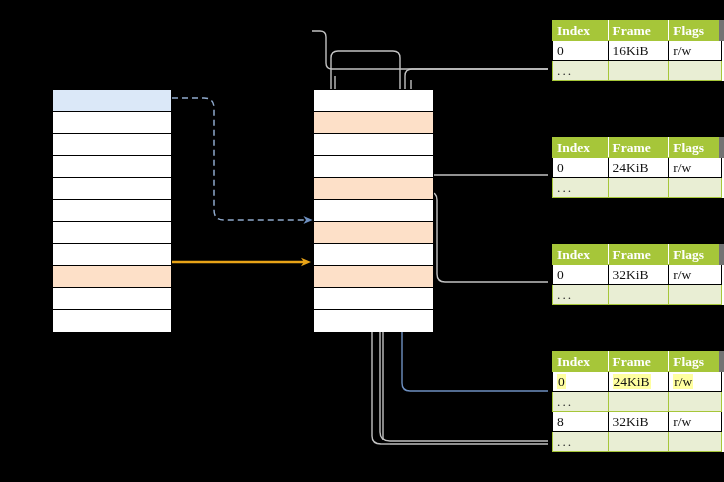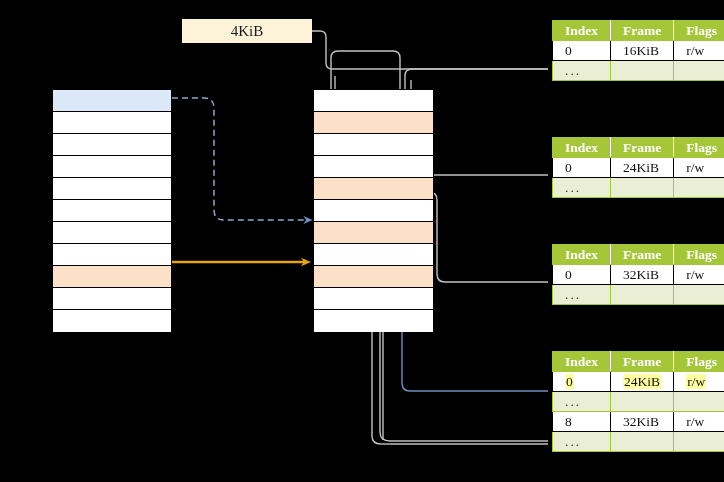--- a/index.html
+++ b/index.html
@@ -23,21 +23,21 @@
   .memrow:last-child{border-bottom:none;}
   .memrow.blue{background:#dbe8f8;}
   .memrow.orange{background:#fde0c8;}
 
   
   .ftable{border-collapse:collapse;background:#fff;
           border:1px solid #9fbd34;}
   .ftable th,.ftable td{
     border:1px solid #000;
     font-size:13.5px;
-    padding:1px 12px;
+    padding:1px 4px;
     height:20px;
     box-sizing:border-box;
     color:#111;
     text-align:left;
     font-weight:normal;
     white-space:nowrap;
     font-family:Liberation Serif, serif;
   }
   .ftable th{
     background:#a6c639;color:#fff;font-weight:bold;
@@ -161,21 +161,20 @@
     <path d="M411,80 L411,178" fill="none" stroke="#c2c2c2" stroke-width="1.4" marker-end="url(#mg2)"></path>
 
     <path d="M411,185 L411,196 Q411,204 418,204 L418,215" fill="none" stroke="#c2c2c2" stroke-width="1.4" marker-end="url(#mg2)"></path>
 
     <path d="M396,290 L396,265" fill="none" stroke="#c2c2c2" stroke-width="1.4" marker-end="url(#mg2u)"></path>
     <path d="M420,290 L420,265" fill="none" stroke="#c2c2c2" stroke-width="1.4" marker-end="url(#mg2u)"></path>
 
     <path d="M415,250 L415,230" fill="none" stroke="#6d8fc0" stroke-width="1.5" marker-end="url(#mb2)"></path>
   </svg>
 
-  <div class="abs labelbox" style="left:182px;top:19px;width:130px;height:24px;">4KiB</div>
 
   <div class="abs memtable" id="vmem" style="left:52px;top:89px;width:120px;height:242px;">
       <div class="memrow blue" style="height: 22px;"></div>
       <div class="memrow" style="height: 22px;"></div>
       <div class="memrow" style="height: 22px;"></div>
       <div class="memrow" style="height: 22px;"></div>
       <div class="memrow" style="height: 22px;"></div>
       <div class="memrow" style="height: 22px;"></div>
       <div class="memrow" style="height: 22px;"></div>
       <div class="memrow" style="height: 22px;"></div>

